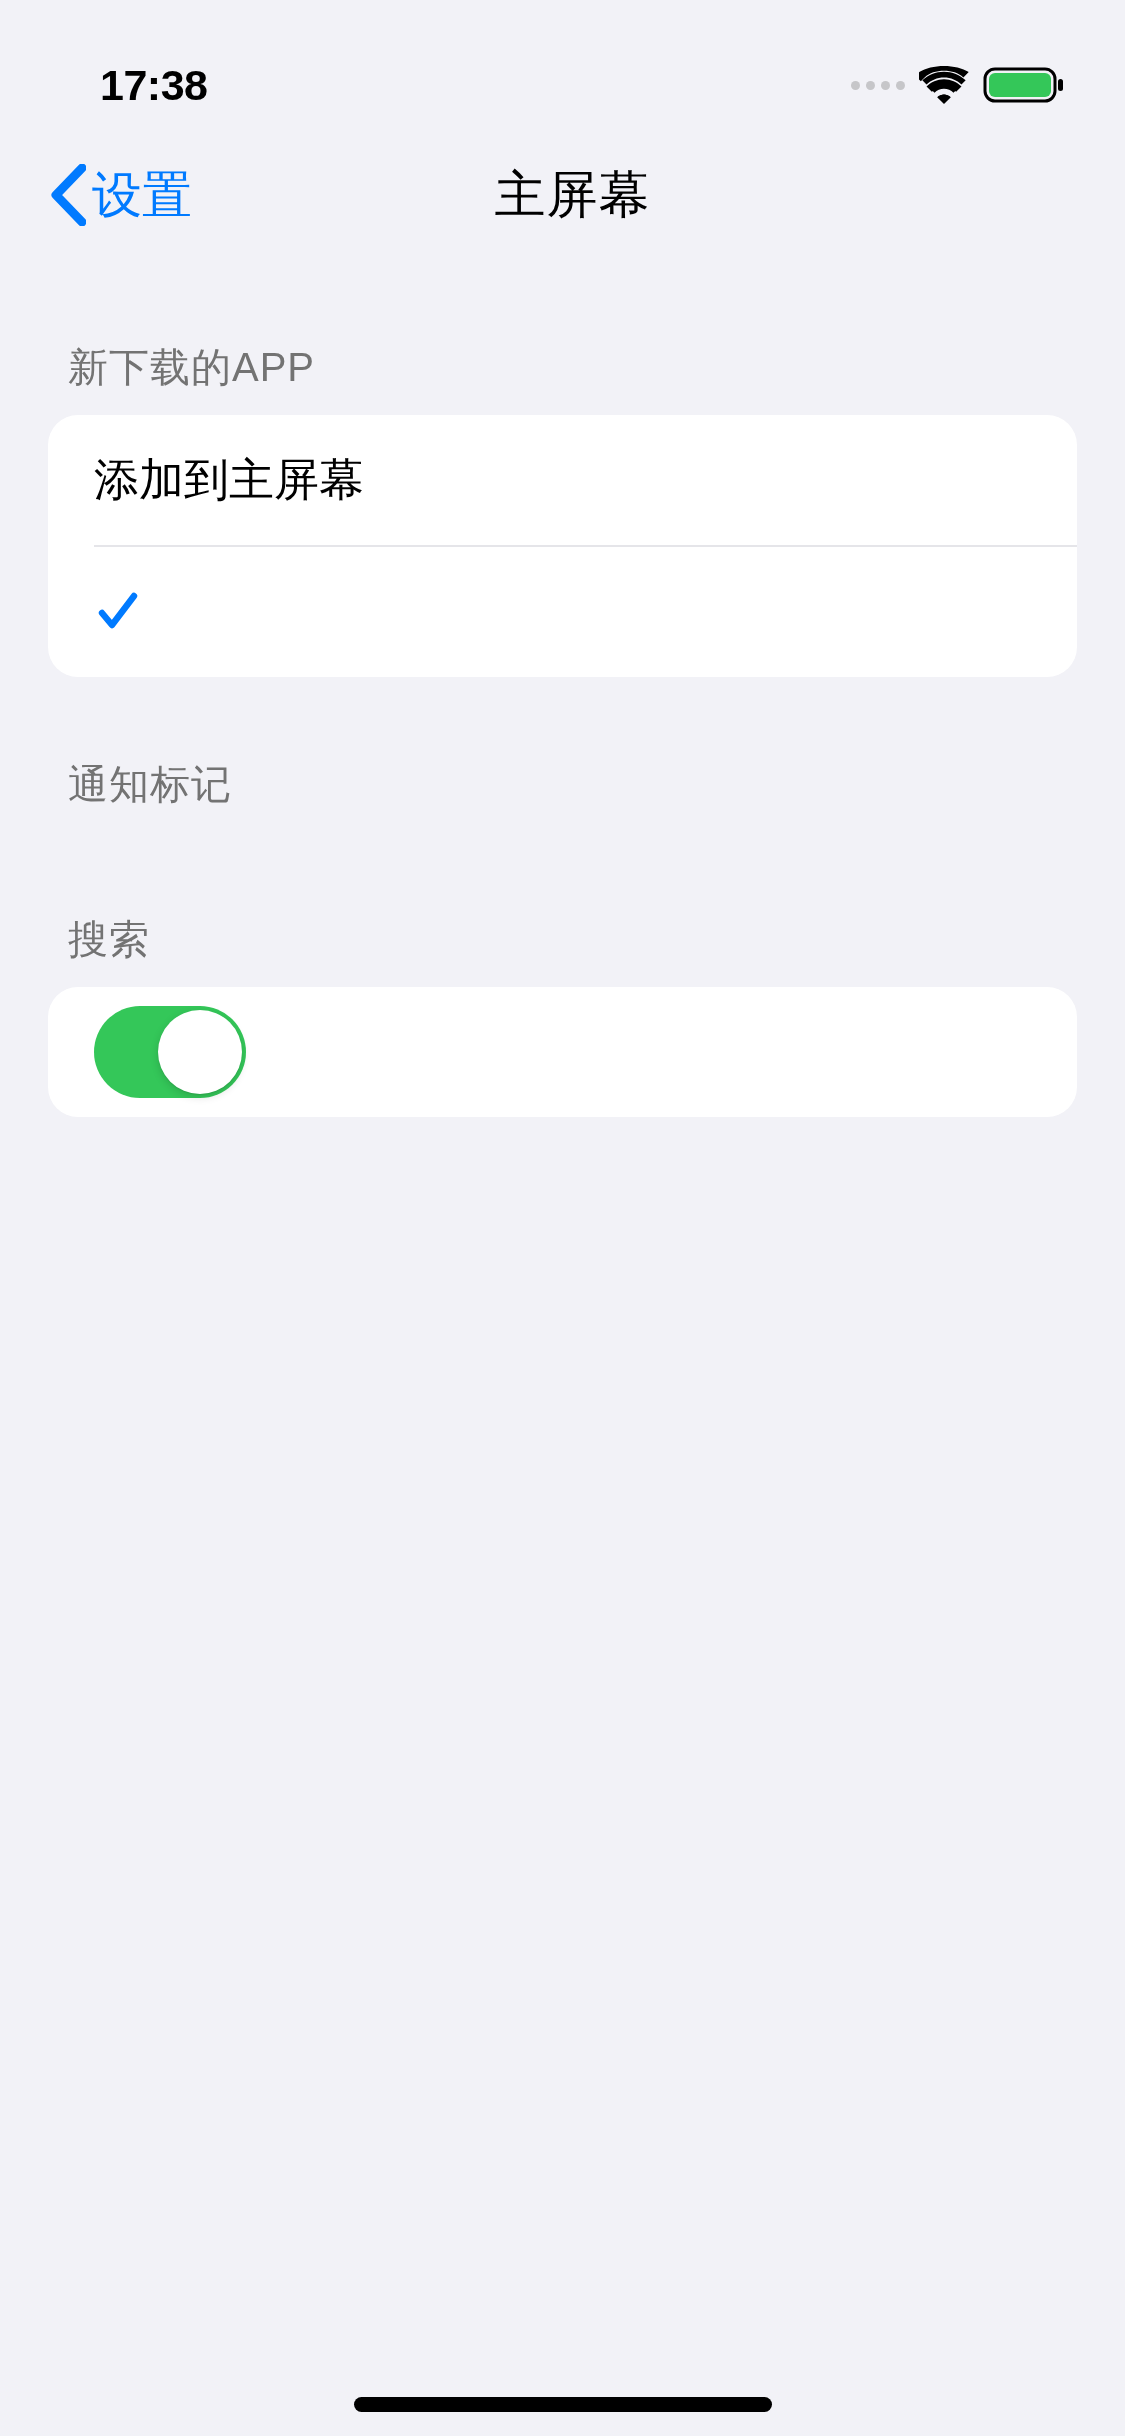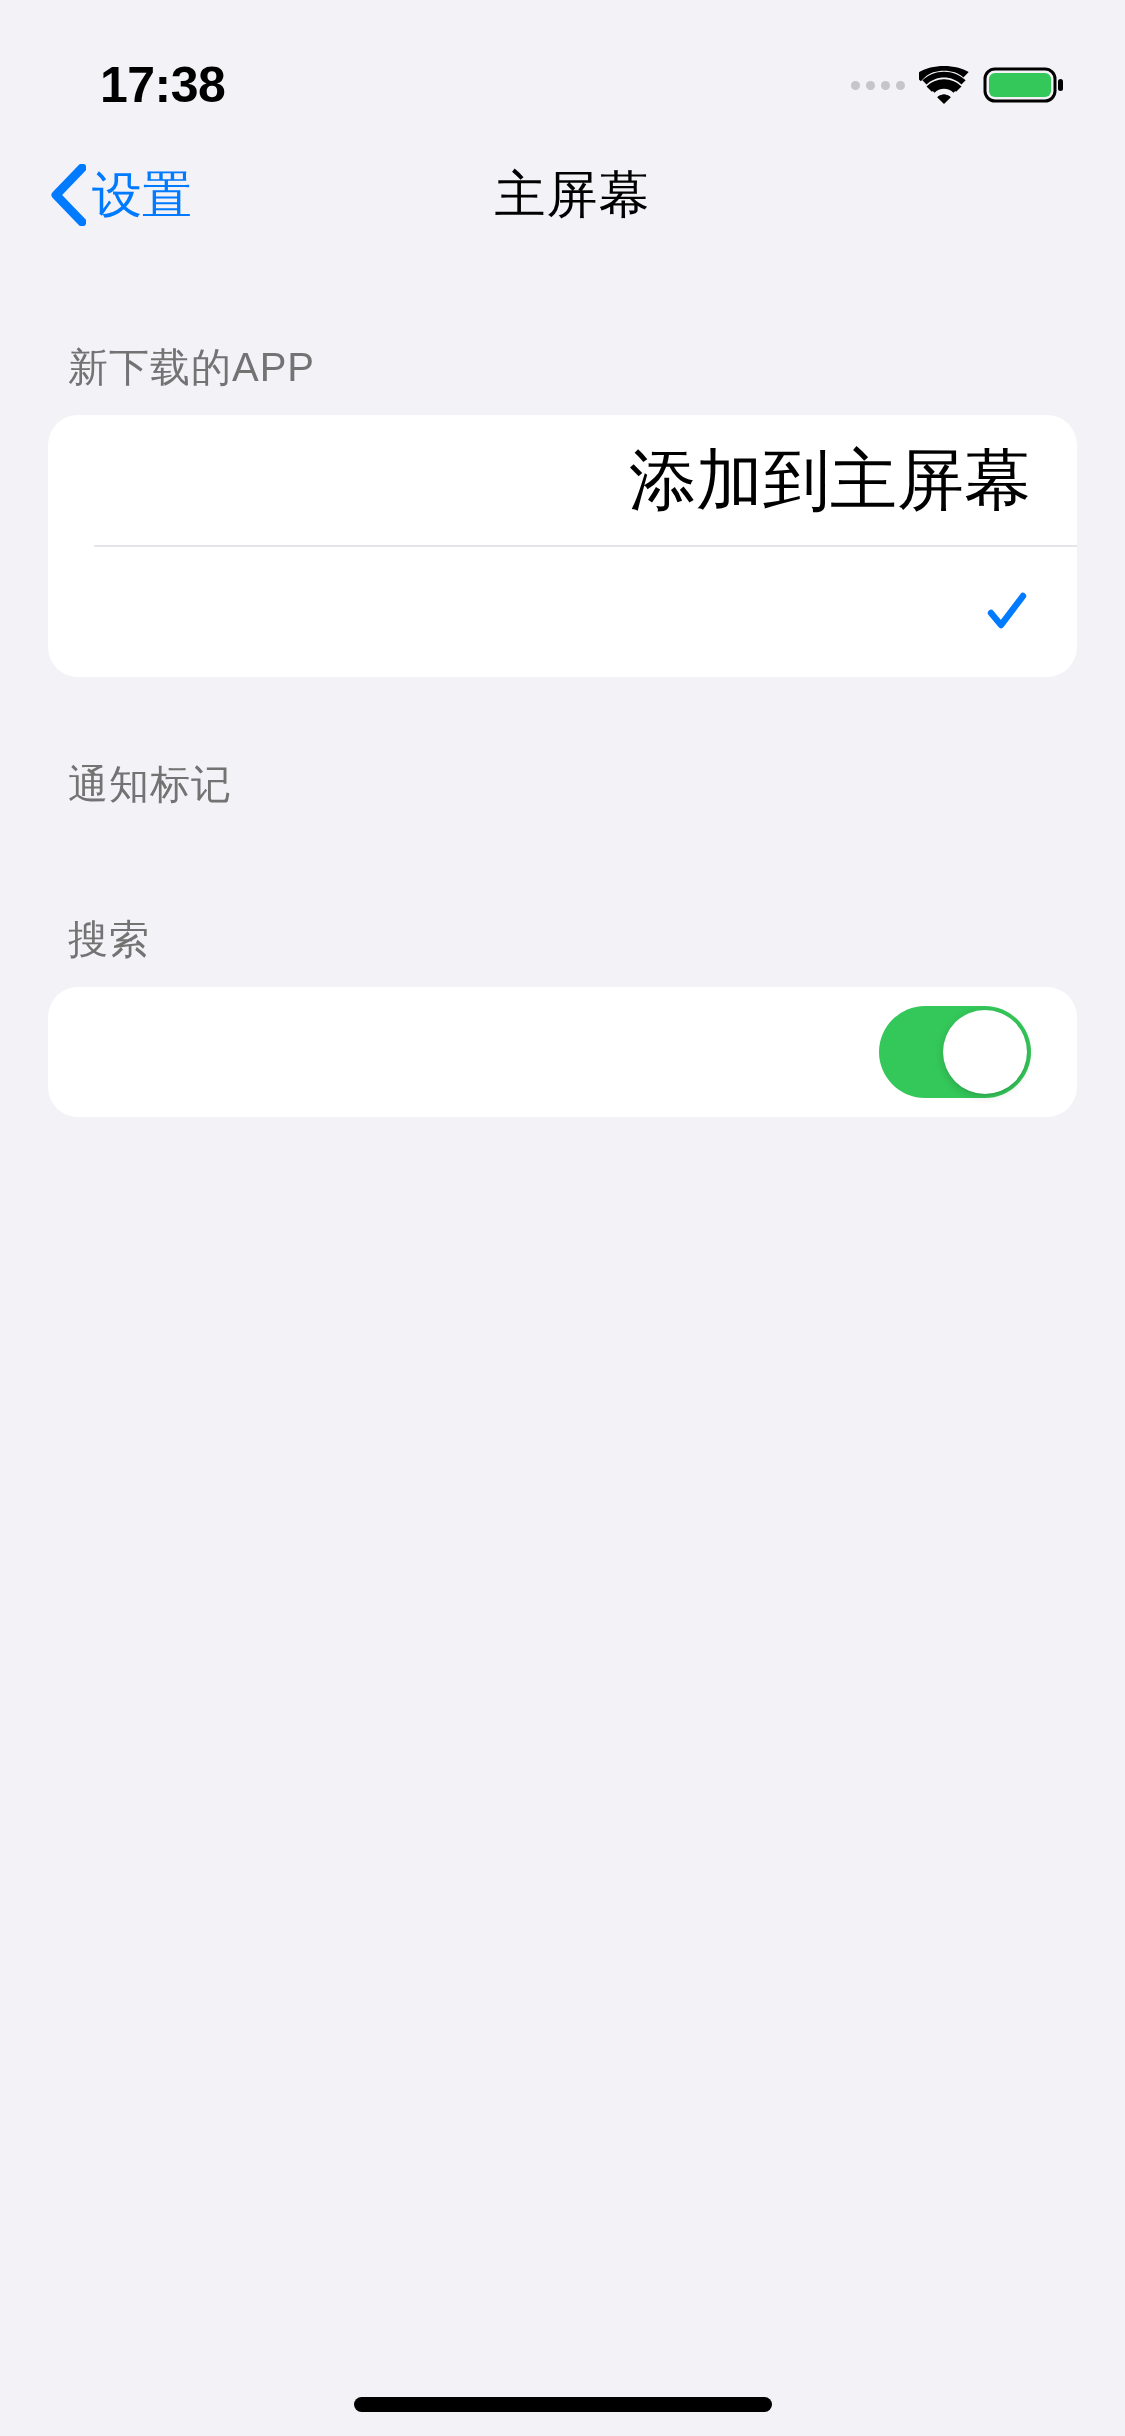--- a/index.html
+++ b/index.html
@@ -17,21 +17,21 @@
       overflow: hidden;
     }
     .status-bar {
       display: flex;
       justify-content: space-between;
       align-items: center;
       padding: 40px 60px 0 100px;
       height: 130px;
     }
     .status-time {
-      font-size: 50px;
+      font-size: 43px;
       font-weight: 600;
       letter-spacing: -0.5px;
     }
     .status-right {
       display: flex;
       align-items: center;
       gap: 14px;
     }
     .cellular-dots {
       display: flex;
@@ -93,24 +93,24 @@
       letter-spacing: 1px;
     }
     .group {
       background: #ffffff;
       border-radius: 30px;
       overflow: hidden;
     }
     .row {
       display: flex;
       align-items: center;
-      justify-content: flex-end;
+      justify-content: flex-start;
       min-height: 130px;
       padding: 0 46px;
-      font-size: 67px;
+      font-size: 45px;
       color: #000;
     }
     .divider {
       height: 2px;
       background: #e5e5e9;
       margin-left: 46px;
     }
     .check-icon svg {
       width: 48px;
       height: 48px;

